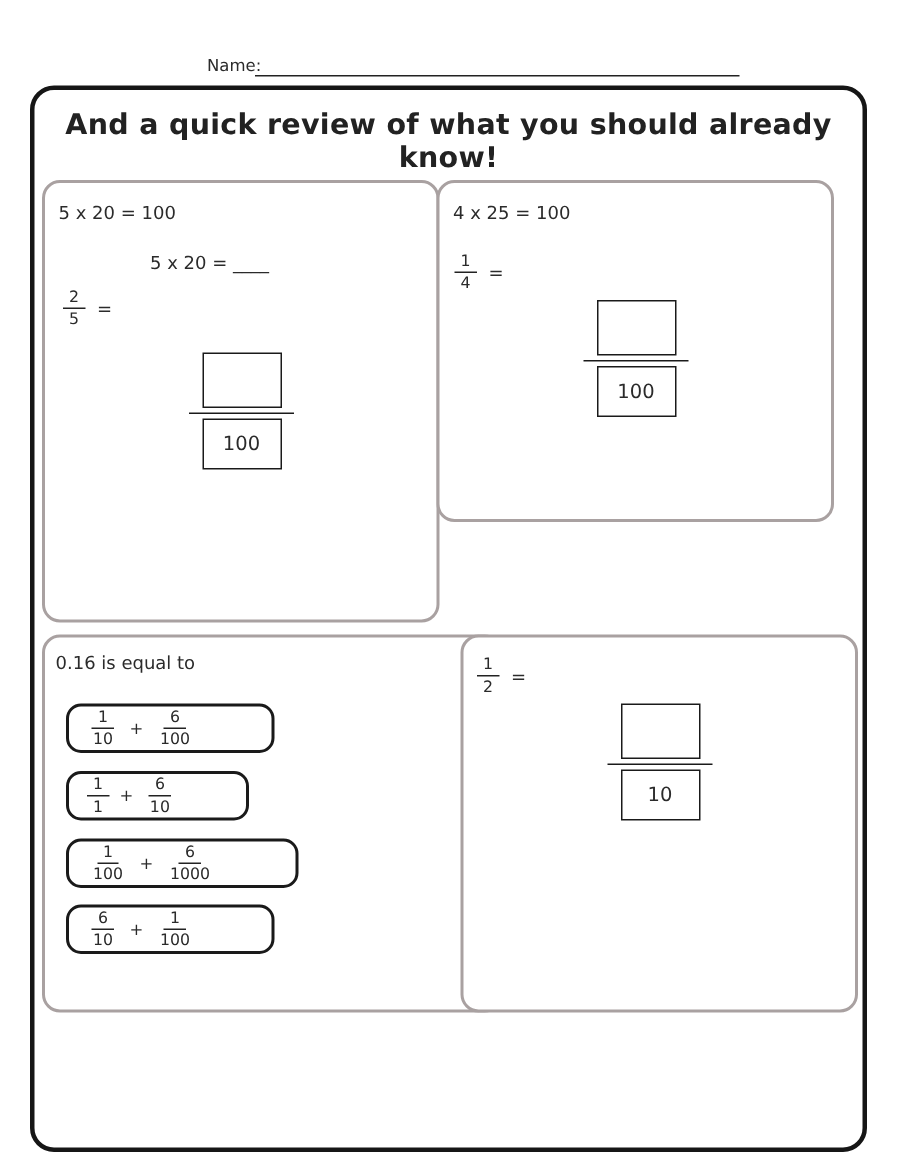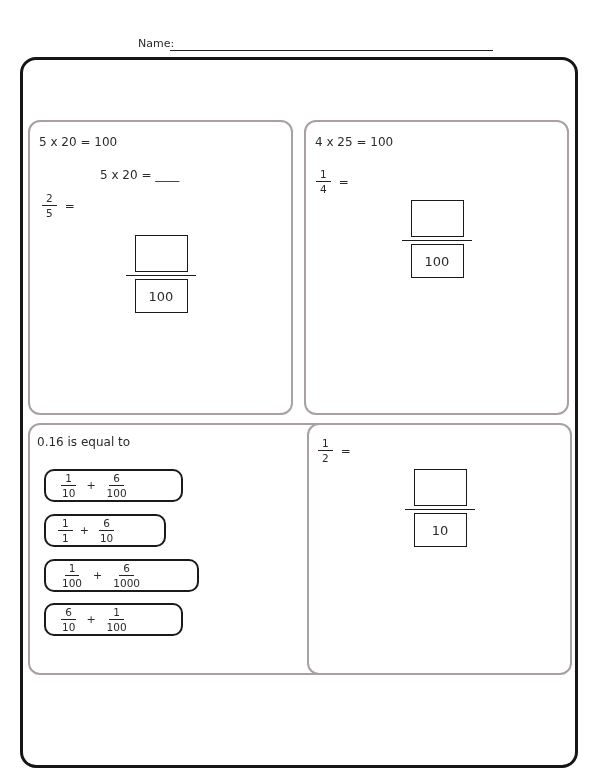--- a/index.html
+++ b/index.html
@@ -14,21 +14,21 @@
 
   
   .frame { position:absolute; left:20px; top:42px; width:558px; height:711px;
            border:3px solid #161616; border-radius:16px; background:#fff; }
   .title { position:absolute; left:20px; top:57px; width:558px; text-align:center;
            font-size:19px; font-weight:bold; letter-spacing:0.2px; color:#222; }
 
   
   .panel { position:absolute; border:2px solid #a9a1a1; border-radius:12px; background:#fff;padding-left:32px; }
   .panel-tl { left:28px;  top:105px; width:265px; height:295px; }
-  .panel-tr { left:304px; top:105px; width:265px; height:295px; }
+  .panel-tr { left:291px; top:105px; width:265px; height:228px; }
   .panel-bl { left:28px;  top:408px; width:307px; height:252px; }
   .panel-br { left:307px; top:408px; width:265px; height:252px; }
 
   .ptext { position:absolute; font-size:12px; white-space:nowrap; }
 
   
   .frac { display:inline-flex; flex-direction:column; align-items:center;
           font-size:10.5px; line-height:1.15; }
   .frac .num { padding:0 4px 1px; border-bottom:1.4px solid #222; }
   .frac .den { padding:1px 4px 0; }
@@ -54,20 +54,21 @@
 </style>
 </head>
 <body>
 
 <div class="page">
 
   <span class="name-label">Name:</span>
   <div class="name-line"></div>
 
   <div class="frame"></div>
+  <div class="title">And a quick review of what you should already know!</div>
 
   <div class="panel panel-tl">
     <div class="ptext" style="left:9px; top:13px;">5 x 20 = 100</div>
     <div class="ptext" style="left:70px; top:46px;">5 x 20 = ____</div>
     <div class="frac-eq" style="left:12px; top:70px;">
       <span class="frac">
         <span class="num">2</span>
         <span class="den">5</span>
       </span>
       <span>=</span>

